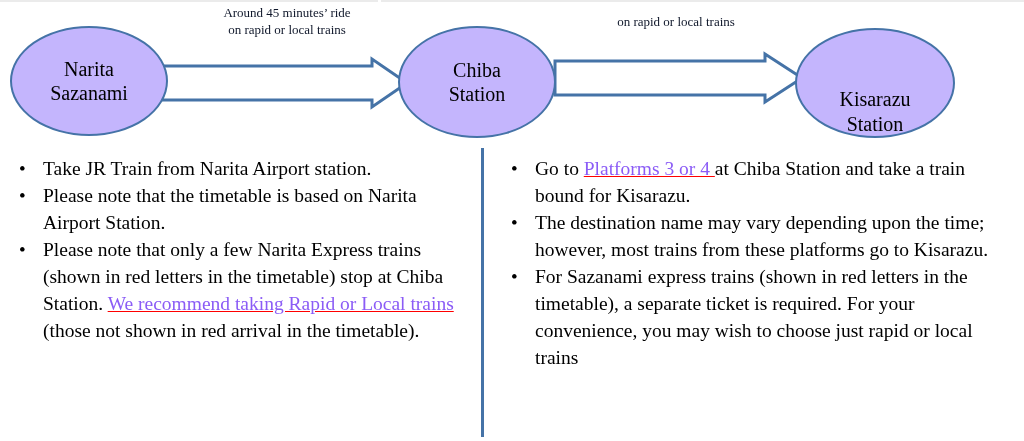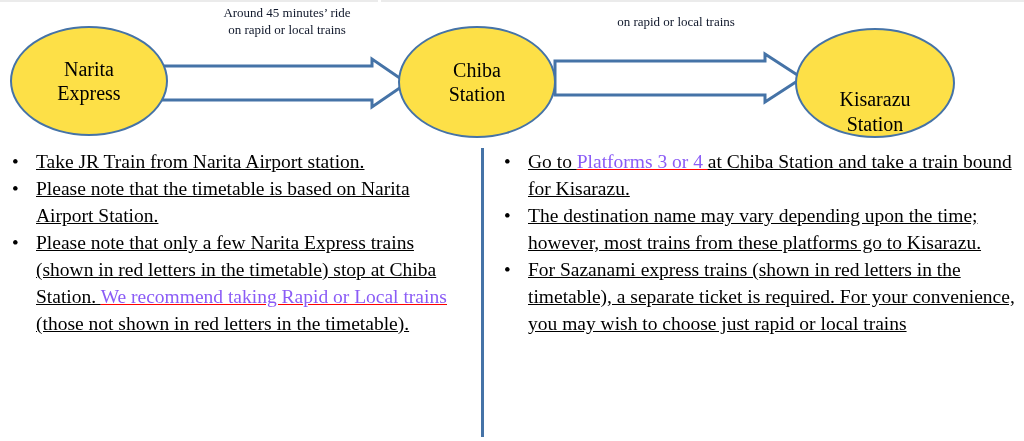--- a/index.html
+++ b/index.html
@@ -44,21 +44,21 @@
     left: 0;
     top: 0;
     width: 1024px;
     height: 148px;
   }
   .node {
     position: absolute;
     box-sizing: border-box;
     border: 2.2px solid #4573A7;
     border-radius: 50%;
-    background: #fde047;
+    background: #c4b5fd;
     display: flex;
     flex-direction: column;
     align-items: center;
     justify-content: center;
     line-height: 1.22;
     font-size: 20px;
     text-align: center;
     color: #000000;
     z-index: 3;
   }
@@ -94,23 +94,22 @@
     background: #4573A7;
   }
 
   
   .column { position: absolute; top: 148px; }
   #column-left  { left: 0px;   width: 470px; }
   #column-right { left: 492px; width: 532px; }
 
   ul.bullets {
     list-style: none;
-    margin: 0;
+    margin: 7px;
     padding: 0;
-    text-decoration: underline;
   }
   ul.bullets > li {
     position: relative;
     padding-left: 36px;
     margin: 0 0 0 0;
     font-size: 19.5px;
     line-height: 27px;
     color: #000000;
   }
   ul.bullets > li::before {
@@ -141,21 +140,21 @@
     <svg class="arrow-svg" id="arrow-1" style="left:160px; top:58px;" width="250" height="50" viewBox="0 0 250 50">
       <polygon class="arrow-shape" points="2,8 212,8 212,1 247,25 212,49 212,42 2,42"></polygon>
     </svg>
 
     <svg class="arrow-svg" id="arrow-2" style="left:553px; top:53px;" width="252" height="50" viewBox="0 0 252 50">
       <polygon class="arrow-shape" points="2,8 212,8 212,1 249,25 212,49 212,42 2,42"></polygon>
     </svg>
 
     <div class="node" id="node-narita">
       <span>Narita</span>
-      <span>Express</span>
+      <span>Sazanami</span>
     </div>
 
     <div class="node" id="node-chiba">
       <span>Chiba</span>
       <span>Station</span>
     </div>
 
     <div class="node" id="node-kisarazu">
       <span>Kisarazu</span>
       <span>Station</span>
@@ -170,21 +169,21 @@
       <span>on rapid or local trains</span>
     </div>
   </div>
 
   <div id="divider"></div>
 
   <div class="column" id="column-left">
     <ul class="bullets" id="left-bullets">
         <li><span>Take JR Train from Narita Airport station.</span></li>
         <li><span>Please note that the timetable is based on Narita Airport Station.</span></li>
-        <li><span>Please note that only a few Narita Express trains (shown in red letters in the timetable) stop at Chiba Station. </span><span class="hl">We recommend taking Rapid or Local trains</span><span> (those not shown in red letters in the timetable).</span></li>
+        <li><span>Please note that only a few Narita Express trains (shown in red letters in the timetable) stop at Chiba Station. </span><span class="hl">We recommend taking Rapid or Local trains</span><span> (those not shown in red arrival in the timetable).</span></li>
       </ul>
   </div>
 
   <div class="column" id="column-right">
     <ul class="bullets" id="right-bullets">
         <li><span>Go to </span><span class="hl">Platforms 3 or 4 </span><span>at Chiba Station and take a train bound for Kisarazu.</span></li>
         <li><span>The destination name may vary depending upon the time; however, most trains from these platforms go to Kisarazu.</span></li>
         <li><span>For Sazanami express trains (shown in red letters in the timetable), a separate ticket is required. For your convenience, you may wish to choose just rapid or local trains</span></li>
       </ul>
   </div>

